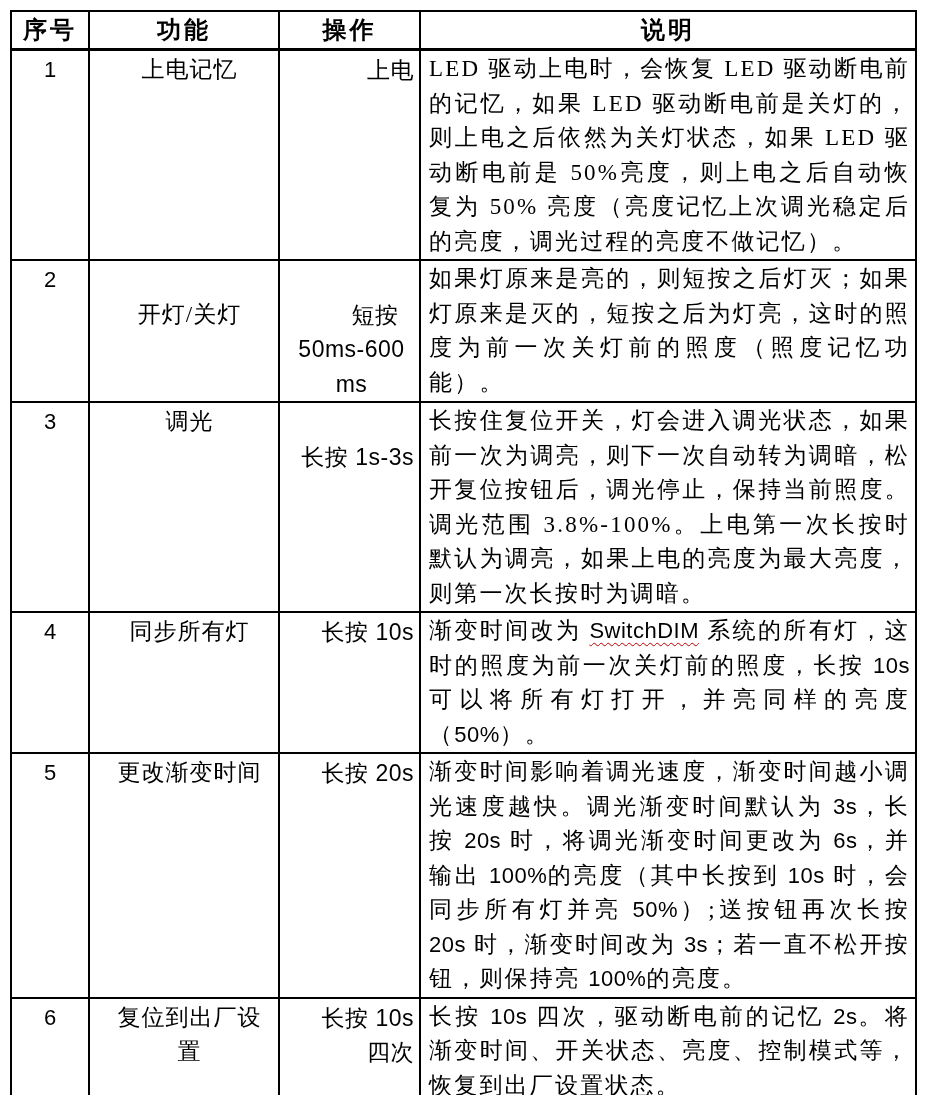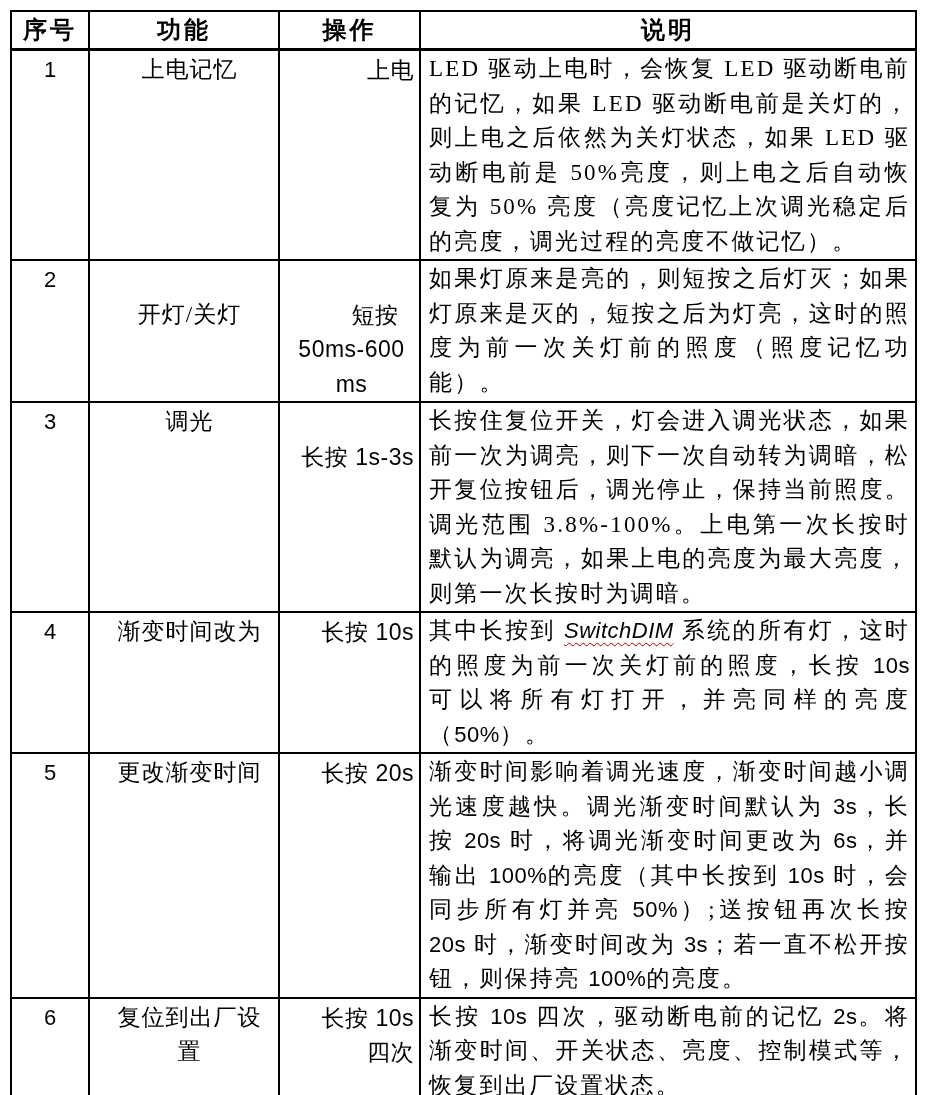--- a/index.html
+++ b/index.html
@@ -69,21 +69,20 @@
     font-family: "Liberation Sans", sans-serif;
     font-size: 22px;
     letter-spacing: 0.5px;
   }
   .squiggle {
     text-decoration-line: underline;
     text-decoration-style: wavy;
     text-decoration-color: var(--squiggle-color, #c00000);
     text-decoration-thickness: 1px;
     text-underline-offset: 4px;
-    font-style: italic;
   }
 </style>
 </head>
 <body>
 
 <div class="page">
   <table class="spec">
     <colgroup>
       <col style="width:78px">
       <col style="width:190px">
@@ -117,23 +116,23 @@
       </tr>
       <tr style="height:206px">
         <td class="num">3</td>
         <td class="func">调光</td>
         <td class="op">
 长按 1s-3s</td>
         <td class="desc"><span>长按住复位开关，灯会进入调光状态，如果前一次为调亮，则下一次自动转为调暗，松开复位按钮后，调光停止，保持当前照度。调光范围 3.8%-100%。上电第一次长按时默认为调亮，如果上电的亮度为最大亮度，则第一次长按时为调暗。</span></td>
       </tr>
       <tr style="height:138px">
         <td class="num">4</td>
-        <td class="func">渐变时间改为</td>
+        <td class="func">同步所有灯</td>
         <td class="op">长按 10s</td>
-        <td class="desc"><span>其中长按到 </span><span class="sans squiggle">SwitchDIM</span><span> 系统的所有灯，这时的照度为前一次关灯前的照度，长按 </span><span class="sans">10s</span><span> 可以将所有灯打开，并亮同样的亮度（</span><span class="sans">50%</span><span>）。</span></td>
+        <td class="desc"><span>渐变时间改为 </span><span class="sans squiggle">SwitchDIM</span><span> 系统的所有灯，这时的照度为前一次关灯前的照度，长按 </span><span class="sans">10s</span><span> 可以将所有灯打开，并亮同样的亮度（</span><span class="sans">50%</span><span>）。</span></td>
       </tr>
       <tr style="height:242px">
         <td class="num">5</td>
         <td class="func">更改渐变时间</td>
         <td class="op">长按 20s</td>
         <td class="desc"><span>渐变时间影响着调光速度，渐变时间越小调光速度越快。调光渐变时间默认为 </span><span class="sans">3s</span><span>，长按 </span><span class="sans">20s</span><span> 时，将调光渐变时间更改为 </span><span class="sans">6s</span><span>，并输出 </span><span class="sans">100%</span><span>的亮度（其中长按到 </span><span class="sans">10s</span><span> 时，会同步所有灯并亮 </span><span class="sans">50%</span><span>）;送按钮再次长按 </span><span class="sans">20s</span><span> 时，渐变时间改为 </span><span class="sans">3s</span><span>；若一直不松开按钮，则保持亮 </span><span class="sans">100%</span><span>的亮度。</span></td>
       </tr>
       <tr style="height:104px">
         <td class="num">6</td>
         <td class="func">复位到出厂设

